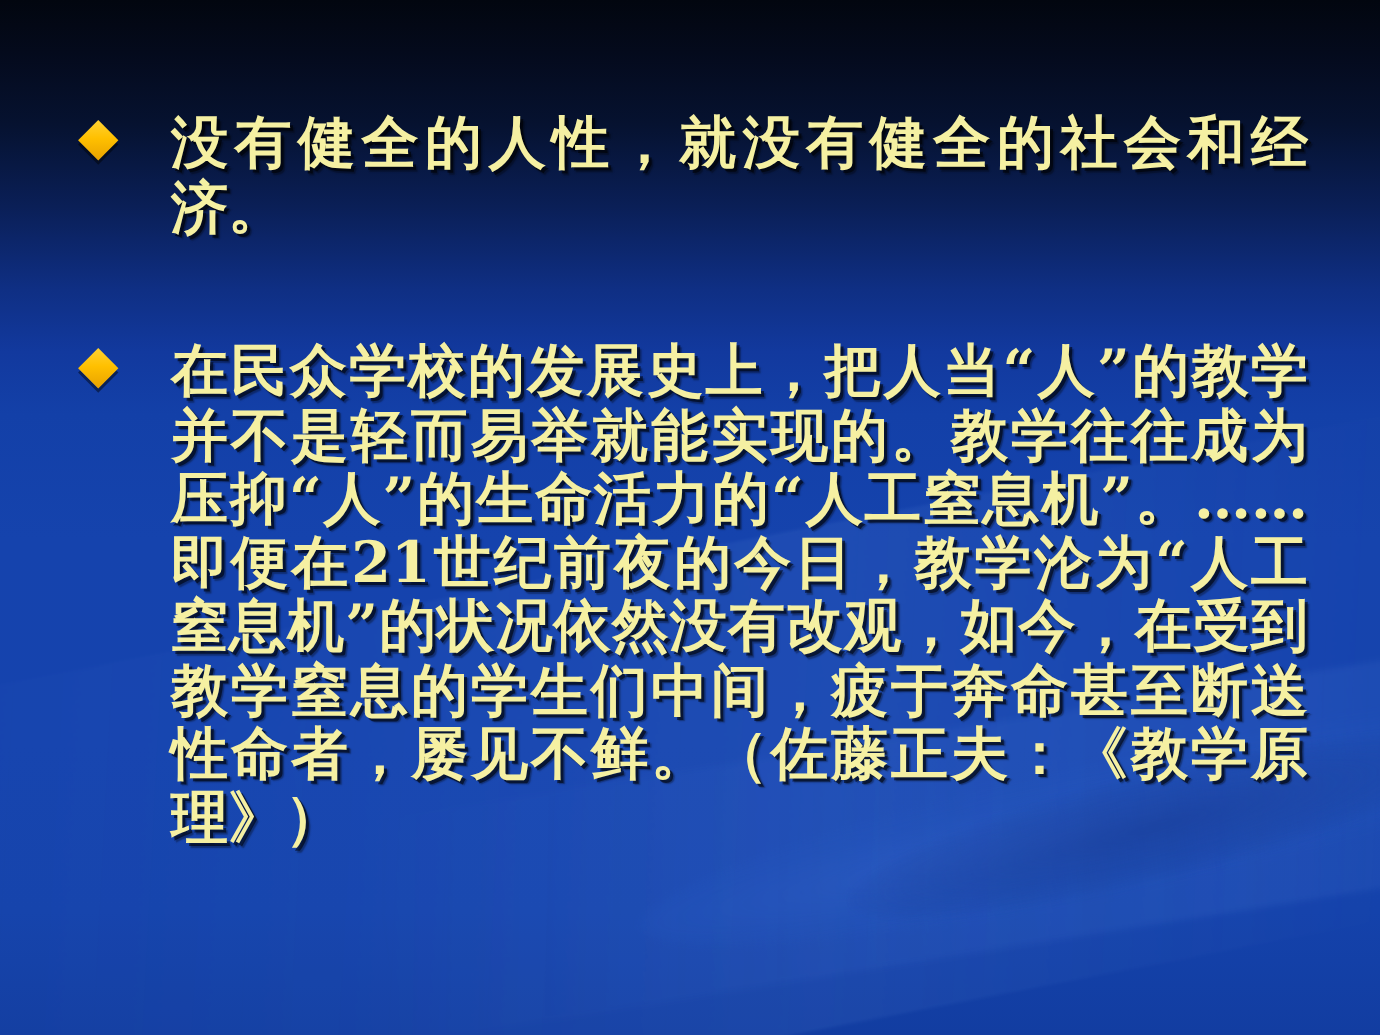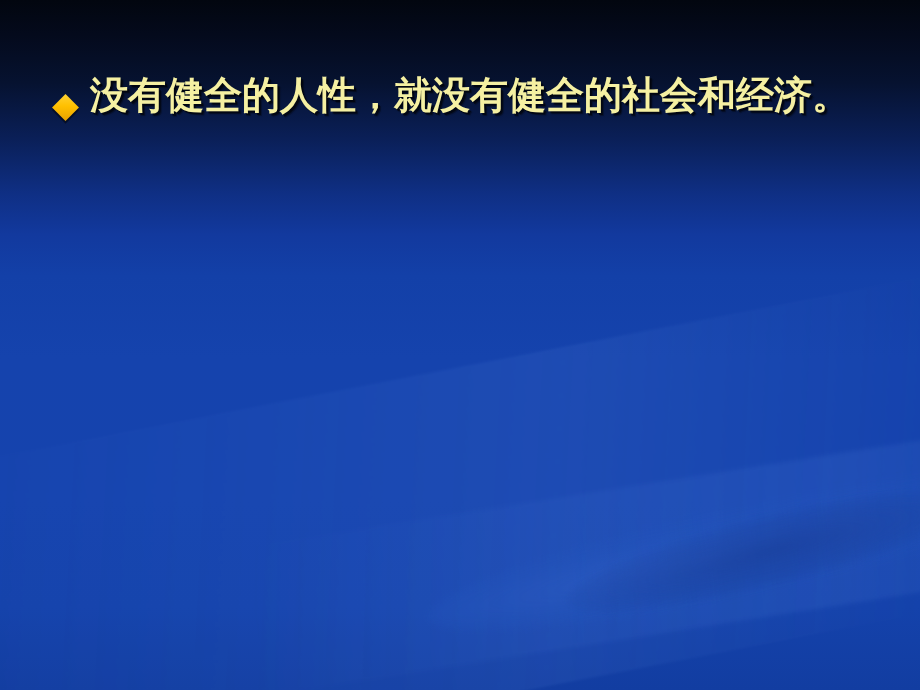--- a/index.html
+++ b/index.html
@@ -95,21 +95,22 @@
     position: absolute;
     left: 0;
     top: 0;
     width: 920px;
     height: 690px;
   }
 
   .bullet-block {
     position: absolute;
     display: flex;
-    align-items: flex-end;
+    align-items: flex-start;
+    gap: 24px;
   }
 
   .bullet-marker {
     flex: 0 0 auto;
     width: 19px;
     height: 19px;
     background: #ffc000;
     background: linear-gradient(135deg, #ffd233 0%, #ffc000 45%, #e8a200 100%);
     transform: rotate(45deg);
     margin-right: 15px;
@@ -157,15 +158,19 @@
   <div class="swoosh swoosh-c"></div>
   <div class="swoosh swoosh-d"></div>
 
   <div class="content">
 
     <div class="bullet-block" id="block-1">
       <span class="bullet-marker"></span>
       <span class="bullet-text">没有健全的人性，就没有健全的社会和经济。</span>
     </div>
 
+    <div class="bullet-block" id="block-2">
+      <span class="bullet-marker"></span>
+      <span class="bullet-text">在民众学校的发展史上，把人当“人”的教学并不是轻而易举就能实现的。教学往往成为压抑“人”的生命活力的“人工窒息机”。……即便在21世纪前夜的今日，教学沦为“人工窒息机”的状况依然没有改观，如今，在受到教学窒息的学生们中间，疲于奔命甚至断送性命者，屡见不鲜。（佐藤正夫：《教学原理》）</span>
+    </div>
 
   </div>
 </div>
 
 </body></html>

